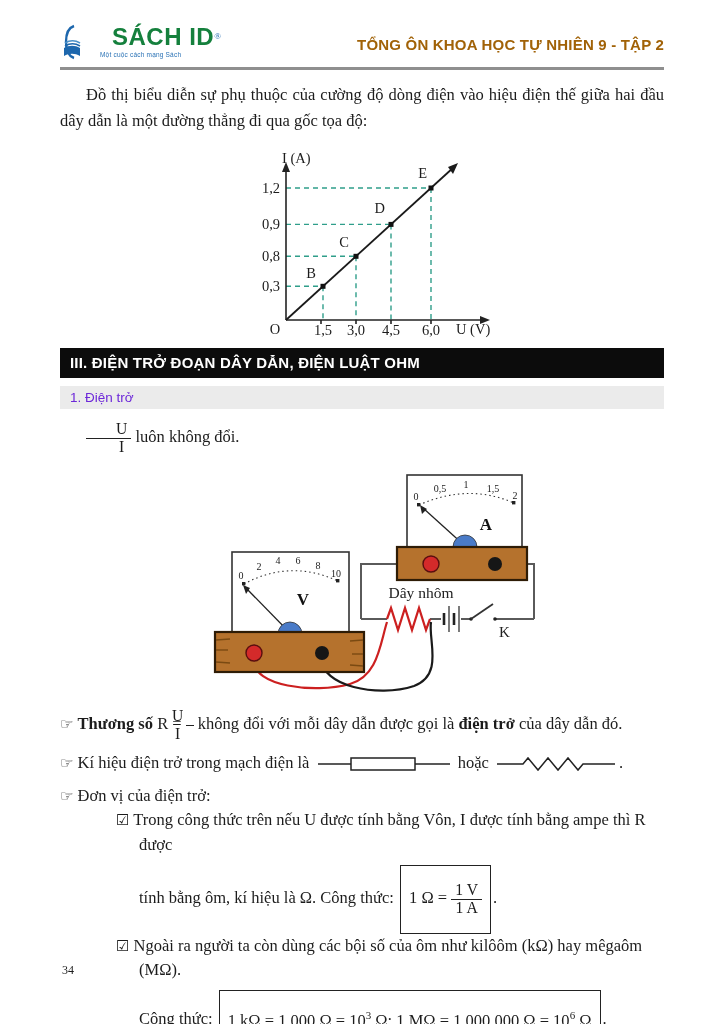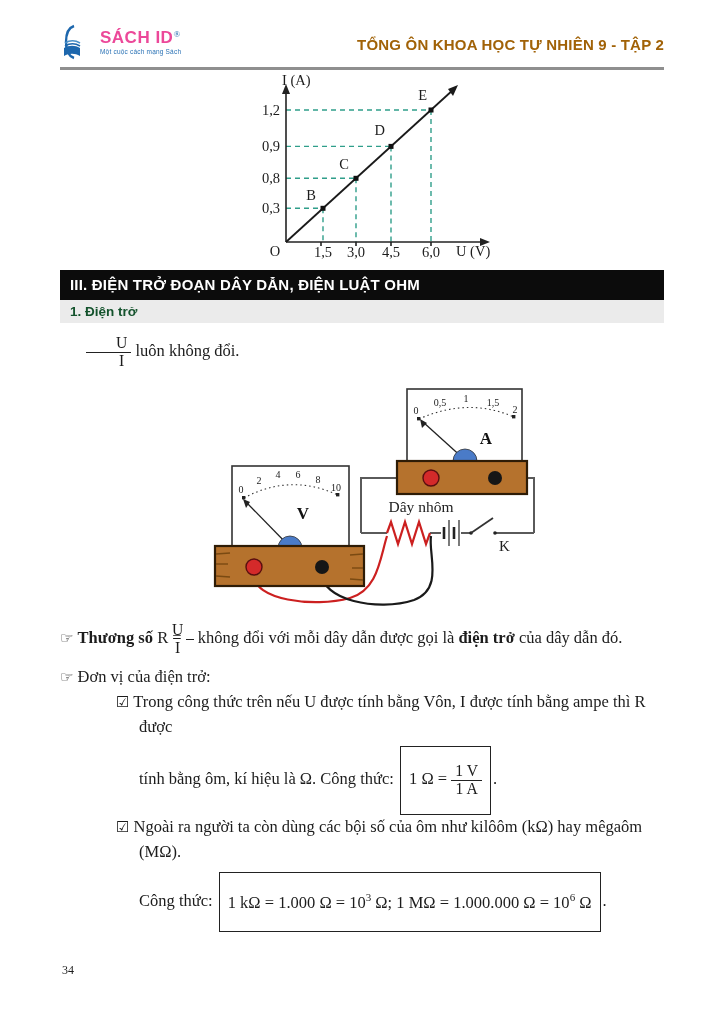--- a/index.html
+++ b/index.html
@@ -3,35 +3,35 @@
 <meta charset="utf-8">
 <style>
   html,body{margin:0;padding:0;background:#888;}
   .page{position:relative;width:724px;height:1024px;background:#ffffff;overflow:hidden;
         font-family:"Liberation Serif","DejaVu Serif",serif;color:#1c1c1c;margin:0 auto;}
   .content{padding:0 60px 0 60px;}
   
   .hdr{display:flex;align-items:flex-start;padding-top:22px;}
   .logo{display:flex;align-items:center;gap:4px;}
   .logo-txt{display:flex;flex-direction:column;line-height:1;}
-  .logo-name{font-family:"Liberation Sans",sans-serif;font-weight:bold;font-size:17px;color:#ec4899;letter-spacing:.5px;}
+  .logo-name{font-family:"Liberation Sans",sans-serif;font-weight:bold;font-size:24px;color:#15803d;letter-spacing:.5px;margin-left:12px;}
   .logo-reg{font-size:9px;vertical-align:super;color:#1d67ad;}
   .logo-tag{font-family:"Liberation Sans",sans-serif;font-size:6.5px;color:#2a72b5;margin-top:3px;letter-spacing:.2px;}
   .book-title{margin-left:auto;font-family:"Liberation Sans",sans-serif;font-weight:bold;font-size:15px;color:#a16207;padding-top:14px;letter-spacing:.2px;}
   .hdr-rule{height:3px;background:#8f8f8f;margin-top:5px;}
   
   .para{font-size:16.5px;line-height:1.55;text-align:justify;margin-top:12px;}
   .indent{text-indent:26px;}
   
   .graph-wrap{margin:2px 0 4px 186px;width:262px;}
   
   .secbar{margin-top:6px;background:#0c0c0c;color:#ffffff;font-family:"Liberation Sans",sans-serif;
           font-weight:bold;font-size:15px;padding:6px 10px 7px 10px;letter-spacing:.2px;}
-  .subbar{background:#ebebeb;color:#14532d;font-family:"Liberation Sans",sans-serif;
-          font-weight:bold;font-size:13.5px;padding:4px 10px;}
+  .subbar{margin-top:8px;background:#ebebeb;color:#6d28d9;font-family:"Liberation Sans",sans-serif;
+          font-weight:normal;font-size:13.5px;padding:4px 10px;}
   
   .frac{display:inline-block;vertical-align:middle;text-align:center;line-height:1.08;font-size:0.95em;}
   .frac .num{display:block;padding:0 4px;}
   .frac .den{display:block;border-top:1.3px solid #222;padding:0 4px;}
   
   .circuit-wrap{margin:2px 0 2px 122px;width:382px;}
   
   .bullet{font-size:16.5px;line-height:1.5;margin-top:8px;padding-left:24px;text-indent:-24px;}
   .glyph{font-family:"DejaVu Sans",sans-serif;font-size:15px;}
   .check-line{font-size:16.5px;line-height:1.5;margin-top:0;margin-left:56px;padding-left:23px;text-indent:-23px;}
@@ -60,20 +60,21 @@
           <div>
             <span class="logo-name">SÁCH ID</span><span class="logo-reg">®</span>
           </div>
           <div class="logo-tag">Một cuộc cách mạng Sách</div>
         </div>
       </div>
       <div class="book-title">TỔNG ÔN KHOA HỌC TỰ NHIÊN 9 - TẬP 2</div>
     </div>
     <div class="hdr-rule"></div>
 
+    <p class="para indent">Đồ thị biểu diễn sự phụ thuộc của cường độ dòng điện vào hiệu điện thế giữa hai đầu dây dẫn là một đường thẳng đi qua gốc tọa độ:</p>
 
     <div class="graph-wrap">
       <svg width="262" height="188" viewBox="0 0 262 188">
 
         <g stroke="#2f9e8a" stroke-width="1.4" stroke-dasharray="5 4">
           <line x1="40" y1="136.3" x2="77" y2="136.3"></line>
             <line x1="77" y1="136.3" x2="77" y2="170"></line>
           <line x1="40" y1="106.3" x2="110" y2="106.3"></line>
             <line x1="110" y1="106.3" x2="110" y2="170"></line>
           <line x1="40" y1="74.4" x2="145" y2="74.4"></line> 
@@ -219,20 +220,33 @@
     <div class="bullet">
       <span class="glyph">☞</span>
       <span class="b">Thương số</span>
       <span>R =</span>
       <span class="frac"><span class="num">U</span><span class="den">I</span></span>
       <span>không đổi với mỗi dây dẫn được gọi là</span>
       <span class="b">điện trở</span>
       <span>của dây dẫn đó.</span>
     </div>
 
+    <div class="bullet">
+      <span class="glyph">☞</span>
+      <span>Kí hiệu điện trở trong mạch điện là</span>
+      <svg class="rsym" width="132" height="18" viewBox="0 0 132 18">
+        <line x1="0" y1="9" x2="33" y2="9" stroke="#222" stroke-width="1.5"></line>
+        <rect x="33" y="3" width="64" height="12" fill="#fff" stroke="#222" stroke-width="1.5"></rect>
+        <line x1="97" y1="9" x2="132" y2="9" stroke="#222" stroke-width="1.5"></line>
+      </svg>
+      <span>hoặc</span>
+      <svg class="rsym" width="118" height="18" viewBox="0 0 118 18">
+        <path d="M 0 9 L 26 9 l 5 -6 l 10 12 l 10 -12 l 10 12 l 10 -12 l 10 12 l 5 -6 L 118 9" fill="none" stroke="#222" stroke-width="1.5"></path>
+      </svg><span>.</span>
+    </div>
 
     <div class="bullet">
       <span class="glyph">☞</span>
       <span>Đơn vị của điện trở:</span>
     </div>
 
     <div class="check-line">
       <span class="glyph">☑</span>
       <span>Trong công thức trên nếu U được tính bằng Vôn, I được tính bằng ampe thì R được</span>
     </div>

